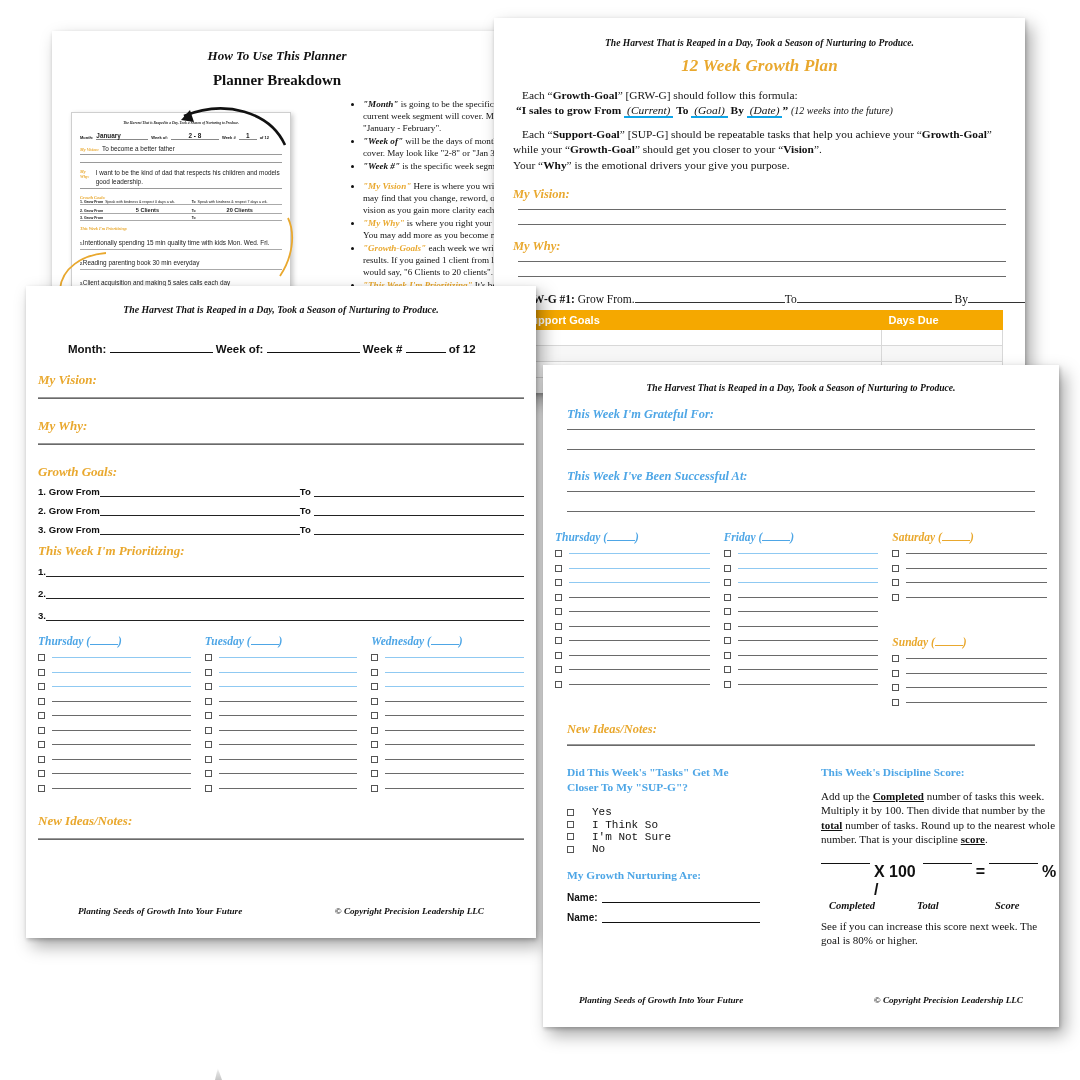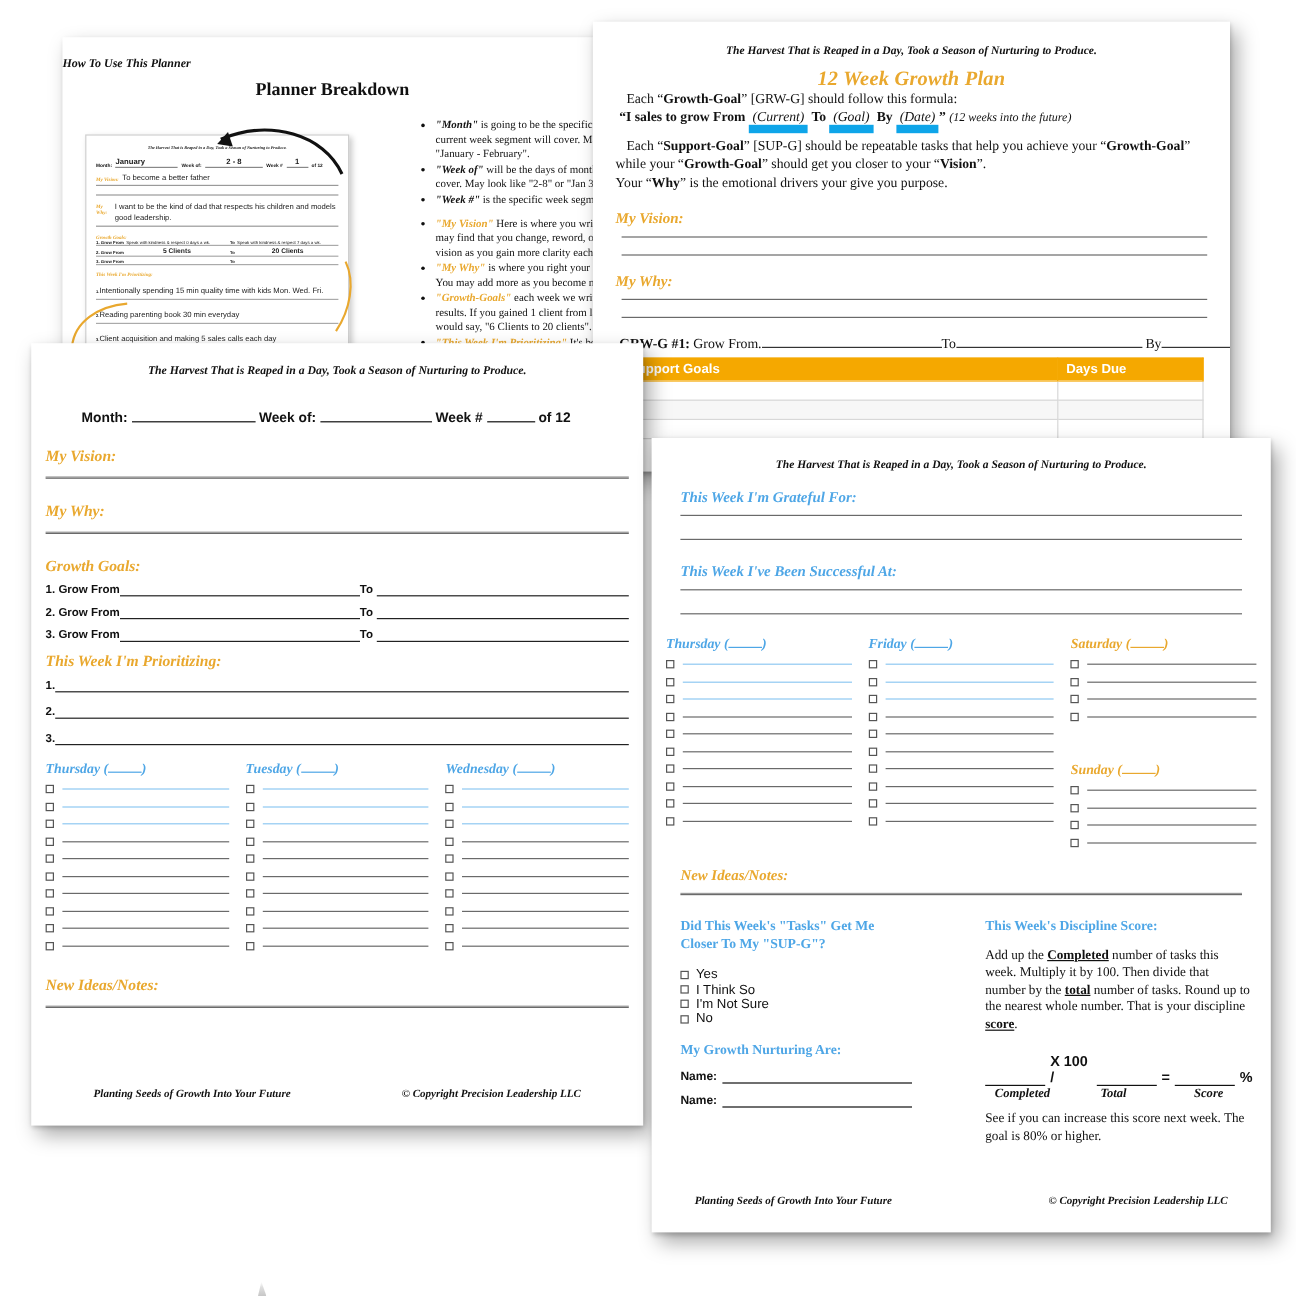--- a/index.html
+++ b/index.html
@@ -46,21 +46,21 @@
     width:7px;height:7px;border:1px solid #555;display:inline-block;
     box-sizing:border-box;background:#fff;flex:0 0 auto;
   }
   .task-row{display:flex;align-items:center;gap:7px;}
   .task-row .ln{flex:1 1 auto;}
 
   
   #page-howto{left:52px;top:31px;width:450px;height:262px;}
   #page-howto .p-title{
     font-family:"Liberation Serif", serif;font-style:italic;font-weight:bold;
-    font-size:10px;margin-top:17px;
+    font-size:13px;text-align:center;margin-top:17px;
   }
   #page-howto .p-sub{
     font-family:"Liberation Serif", serif;font-weight:bold;
     font-size:15px;text-align:center;margin-top:8px;
   }
   #page-howto .bullets{
     position:absolute;left:300px;top:67px;width:215px;
     font-family:"Liberation Serif", serif;font-size:9.1px;line-height:1.33;
   }
   #page-howto .bullets li{margin-bottom:1px;}
@@ -88,23 +88,23 @@
     font-weight:bold;font-size:4.2px;}
 
   
   #page-growth{left:494px;top:18px;width:531px;height:375px;}
   #page-growth .tagline{font-size:9.6px;margin-top:19px;}
   #page-growth .title{
     font-family:"Liberation Serif", serif;font-style:italic;font-weight:bold;
     color:#E9A82E;font-size:17px;text-align:center;margin-top:8px;letter-spacing:.2px;
   }
   #page-growth .body{font-family:"Liberation Serif", serif;font-size:11.4px;
-    line-height:1.33;margin:0 19px 0 19px;}
+    line-height:1.33;margin:12px 19px 0 19px;}
   #page-growth .body .ind{text-indent:9px;}
-  #page-growth .fld{border-bottom:7px solid #0ea5e9;font-style:italic;padding:0 3px;text-align:right;}
+  #page-growth .fld{border-bottom:2px solid #0ea5e9;font-style:italic;padding:0 3px;text-align:right;}
   #page-growth .sect{font-size:12.5px;margin:14px 0 0 19px;}
   #page-growth .lines{margin:7px 19px 0 24px;}
   #page-growth .lines .rule{margin-bottom:14px;}
   #page-growth .grw{font-family:"Liberation Serif", serif;font-size:11.5px;
     margin:16px 19px 0 22px;white-space:nowrap;}
   #page-growth .grw b{font-weight:bold;}
   #page-growth .dots{border-bottom:1px solid #333;display:inline-block;}
   .sup-table{width:calc(100% - 44px);margin:5px 0 0 22px;border-collapse:collapse;
      font-family:"Liberation Sans", sans-serif;}
   .sup-table th{
@@ -159,27 +159,27 @@
     position:absolute;left:0;right:0;bottom:22px;
     display:flex;justify-content:space-between;padding:0 36px;
     font-family:"Liberation Serif", serif;font-style:italic;font-weight:bold;font-size:9.2px;
   }
   #page-week2 .review{display:flex;padding:0 24px;margin-top:10px;gap:26px;}
   #page-week2 .rv-l{flex:0 0 228px;}
   #page-week2 .rv-r{flex:1 1 auto;}
   .rv-h{font-family:"Liberation Serif", serif;font-weight:bold;color:#4EA6E6;font-size:11.4px;
      line-height:1.28;}
   .rv-p{font-family:"Liberation Serif", serif;font-size:11px;line-height:1.32;margin-top:9px;}
-  .rv-opt{display:flex;align-items:center;gap:6px;font-family:Liberation Sans, sans-serif;
+  .rv-opt{display:flex;align-items:center;gap:18px;font-family:Liberation Mono, monospace;
      font-size:11px;line-height:1.12;}
   .rv-name{font-family:"Liberation Sans", sans-serif;font-weight:bold;font-size:10px;
      display:flex;align-items:flex-end;margin-top:9px;}
   .rv-name .b{border-bottom:1.4px solid #111;flex:0 0 158px;margin-left:4px;}
-  .formula{font-family:"Liberation Sans", sans-serif;font-size:12px;font-weight:bold;
-     display:flex;align-items:flex-end;gap:4px;margin-top:16px;}
+  .formula{font-family:"Liberation Sans", sans-serif;font-size:16px;font-weight:bold;
+     display:flex;align-items:flex-start;gap:4px;margin-top:16px;}
   .formula .sl{border-bottom:1.4px solid #111;width:55px;}
   .formula-lbl{display:flex;font-family:"Liberation Serif", serif;font-style:italic;
      font-weight:bold;font-size:10.5px;margin-top:1px;gap:30px;padding-left:8px;}
   .u{text-decoration:underline;font-weight:bold;}
 
   
   #artifact{position:absolute;left:215px;top:1068px;width:7px;height:12px;
     background:linear-gradient(180deg,#ffffff 0%,#d9d9d9 40%,#bdbdbd 100%);
     clip-path:polygon(40% 0,100% 100%,0 100%);opacity:.85;}
 

